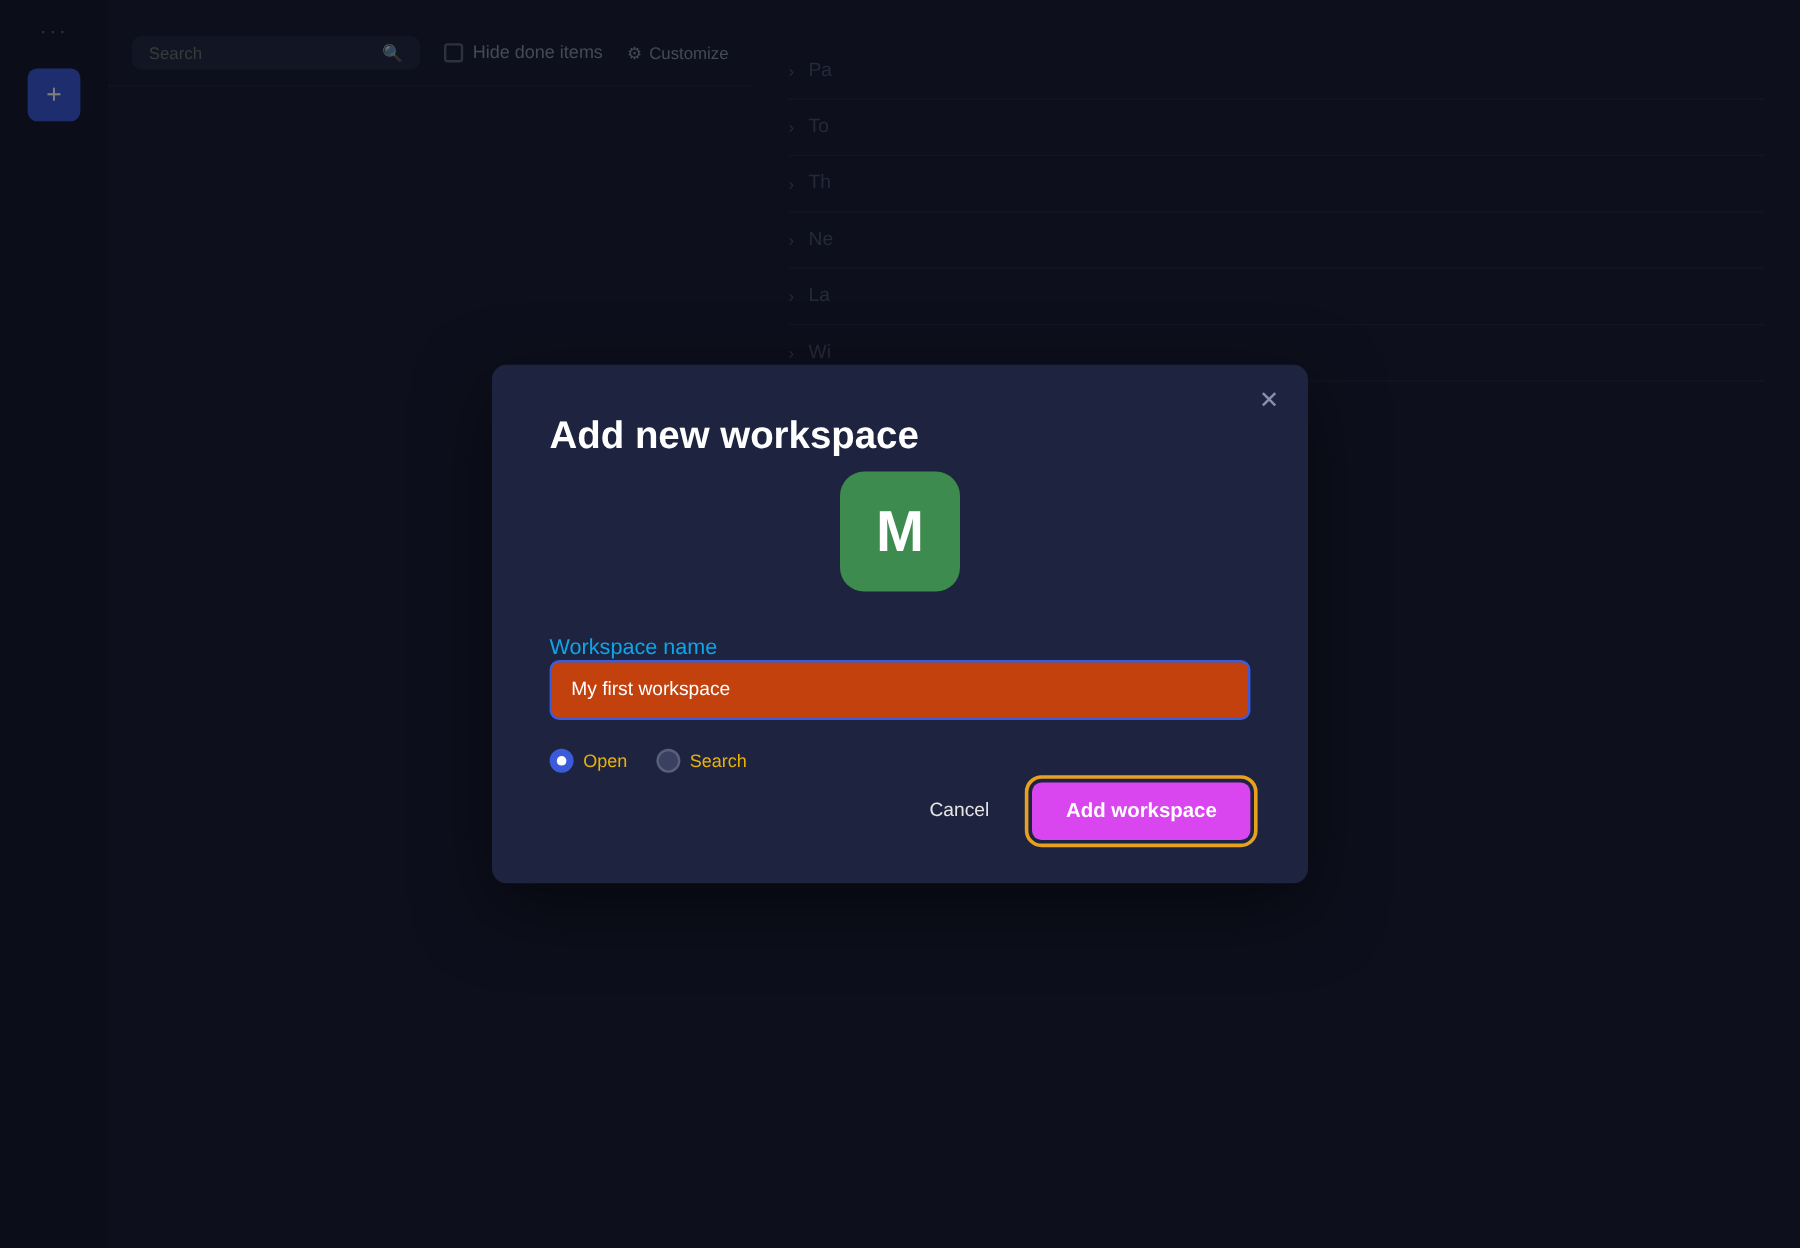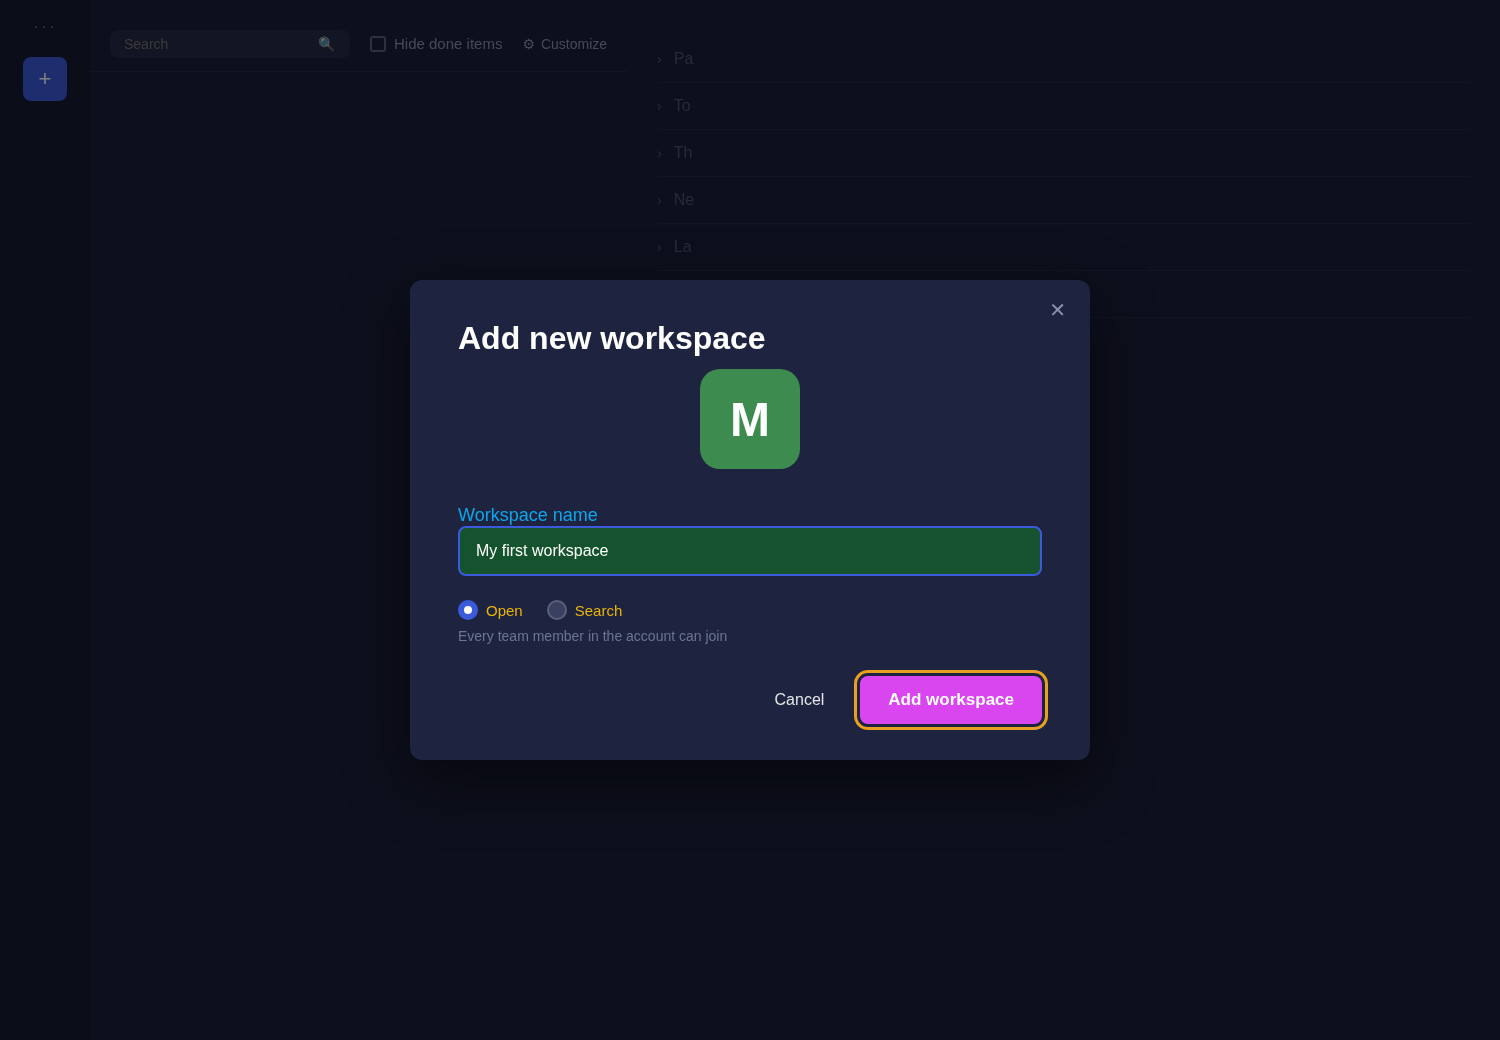--- a/index.html
+++ b/index.html
@@ -203,21 +203,21 @@
     }
 
     .field-label {
       color: #0ea5e9;
       font-size: 18px;
       margin-bottom: 10px;
     }
 
     .name-input {
       width: 100%;
-      background-color: #14532d;
+      background-color: #c2410c;
       border: 2px solid #3b5bdb;
       border-radius: 8px;
       padding: 14px 16px;
       color: #ffffff;
       font-size: 16px;
       outline: none;
       margin-bottom: 24px;
     }
 
     .name-input::placeholder {
@@ -389,21 +389,20 @@
     <div class="privacy-options">
       <div class="radio-option">
         <div class="radio-btn selected"></div>
         <span class="radio-label">Open</span>
       </div>
       <div class="radio-option">
         <div class="radio-btn unselected"></div>
         <span class="radio-label">Search</span>
       </div>
     </div>
-    <div class="privacy-hint">Every team member in the account can join</div>
 
     
     <div class="modal-footer">
       <button class="cancel-btn">Cancel</button>
       <button class="add-workspace-btn">Add workspace</button>
     </div>
   </div>
 </div>
 
 </body></html>

